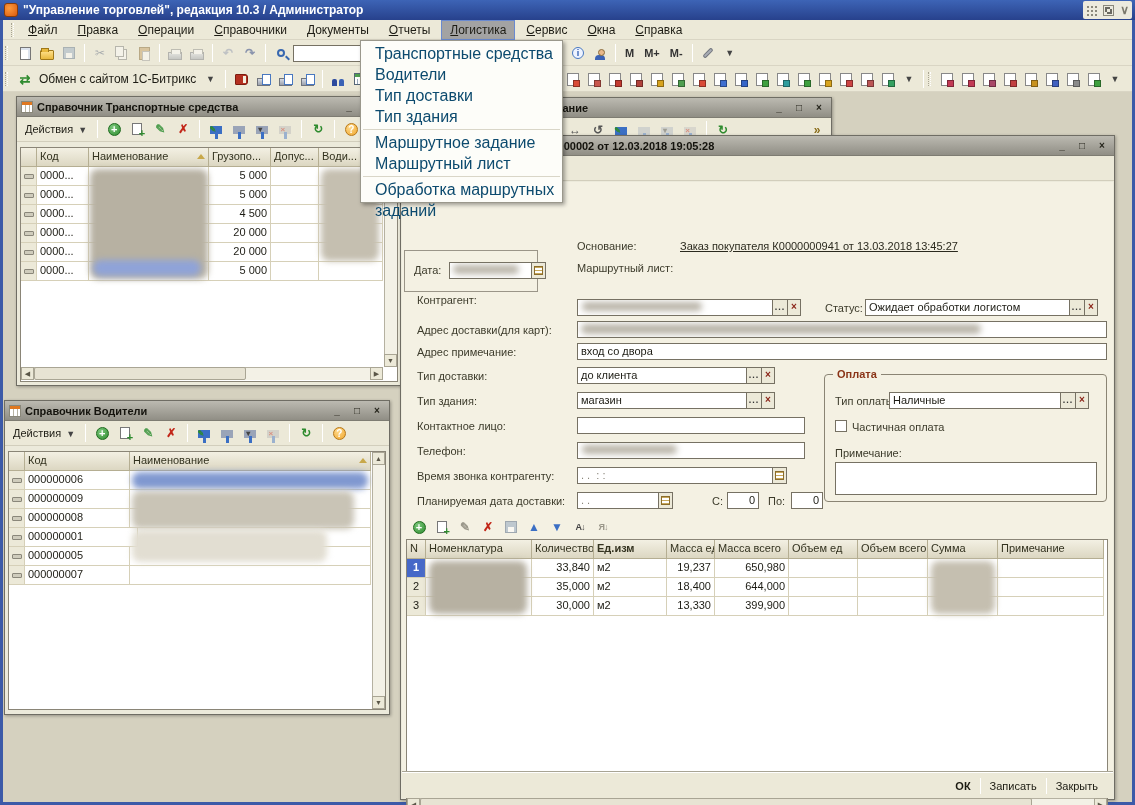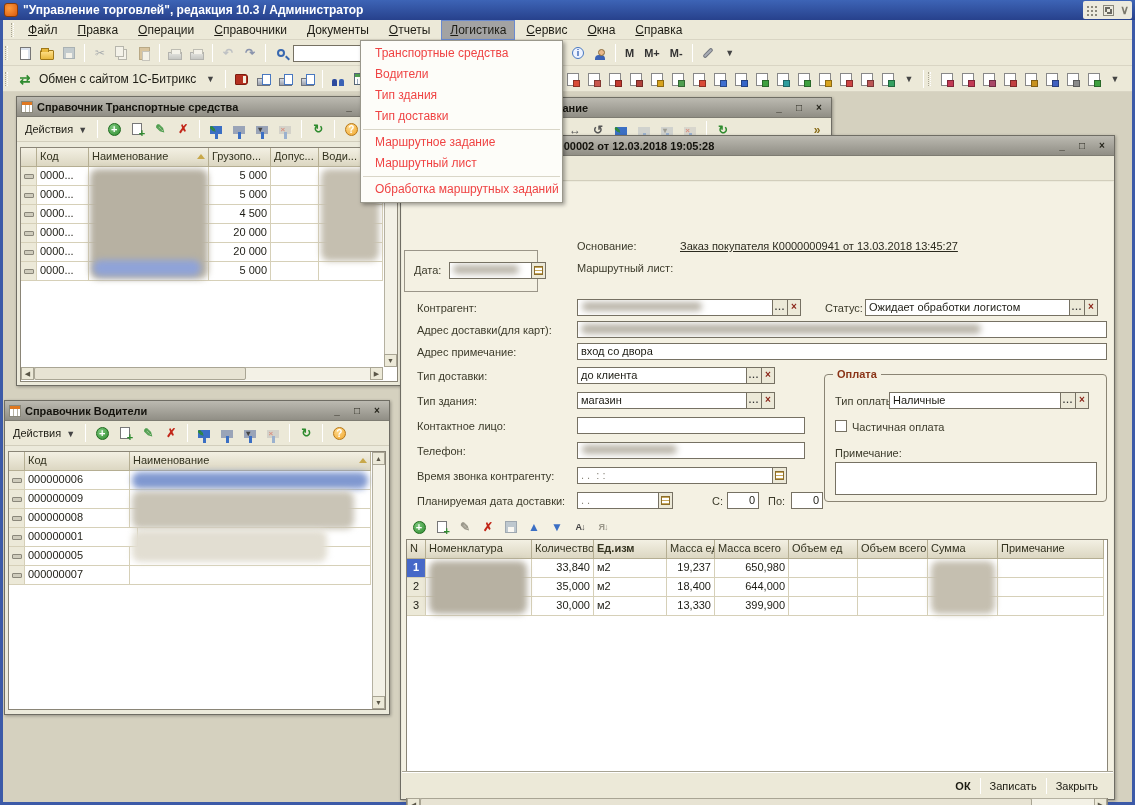--- a/index.html
+++ b/index.html
@@ -125,21 +125,21 @@
   .cb { position:absolute; width:12px; height:12px; background:#fff; border:1px solid #767163; }
   .link { font-size:11px; color:#2b2a1e; text-decoration:underline; cursor:pointer; white-space:nowrap; }
 
   .btnbar { position:absolute; left:1px; right:1px; bottom:1px; height:26px; background:#ece9d8; border-top:1px solid #fff; box-shadow:0 -1px 0 #a8a494; display:flex; align-items:center; justify-content:flex-end; padding-right:6px; }
   .fbarbtn { font-size:11px; padding:3px 9px; color:#1c1b12; cursor:default; }
   .fbarbtn.primary { font-weight:bold; }
   .bdiv { width:1px; height:16px; background:#c8c4b2; border-right:1px solid #fff; }
 
   
   .ddmenu { position:absolute; left:360px; top:40px; width:203px; background:#fdfdf9; border:1px solid #9a988c; box-shadow:2px 2px 4px rgba(0,0,0,.35); z-index:50; padding:2px 0; }
-  .dditem { height:21px; line-height:21px; padding-left:14px; font-size:12px; color:#ef4444; cursor:default; }
+  .dditem { height:21px; line-height:21px; padding-left:14px; font-size:16px; color:#0c4a6e; cursor:default; }
   .ddsep { height:1px; background:#d9d6c8; margin:2px 2px; }
 
   .formarea { position:absolute; left:1px; right:1px; background:#f4f1e3; }
 </style>
 </head>
 <body>
 
 <div id="app">
   <div class="edge" id="edge-l"></div>
   <div class="edge" id="edge-r"></div>
@@ -659,21 +659,21 @@
 
       <div style="position:absolute; left:2px; top:68px; width:134px; height:42px; border:1px solid #9a9588;">
         <span class="lbl" style="left:9px; top:13px;">Дата:</span>
         <div class="fld" style="left:44px; top:11px; width:83px;">
           <div class="blur" style="left:3px; top:2px; width:66px; height:9px; background:#b9b4a8;"></div>
         </div>
         <span class="calbtn" style="left:126px; top:11px;"></span>
       </div>
       <span class="lbl" style="left:175px; top:80px;">Маршрутный лист:</span>
 
-      <span class="lbl" style="left:15px; top:120px;">Контрагент:</span>
+      <span class="lbl" style="left:15px; top:112px;">Контрагент:</span>
       <div class="fld" style="left:175px; top:117px; width:196px;">
         <div class="blur" style="left:4px; top:2px; width:120px; height:9px; background:#b9b4a8;"></div>
       </div>
       <span class="fbtn" style="left:370px; top:117px;">...</span>
       <span class="fbtn fx" style="left:385px; top:117px;">×</span>
       <span class="lbl" style="left:423px; top:120px;">Статус:</span>
       <div class="fld" style="left:463px; top:117px; width:205px;">Ожидает обработки логистом</div>
       <span class="fbtn" style="left:667px; top:117px;">...</span>
       <span class="fbtn fx" style="left:682px; top:117px;">×</span>
 
@@ -823,21 +823,21 @@
       <span class="bdiv"></span>
       <span class="fbarbtn">Записать</span>
       <span class="bdiv"></span>
       <span class="fbarbtn">Закрыть</span>
     </div>
   </div>
 
   <div class="ddmenu" id="ddmenu">
       <div class="dditem">Транспортные средства</div>
       <div class="dditem">Водители</div>
+      <div class="dditem">Тип доставки</div>
       <div class="dditem">Тип здания</div>
-      <div class="dditem">Тип доставки</div>
       <div class="ddsep"></div>
       <div class="dditem">Маршрутное задание</div>
       <div class="dditem">Маршрутный лист</div>
       <div class="ddsep"></div>
       <div class="dditem">Обработка маршрутных заданий</div>
     </div>
 </div>
 
 </body></html>

